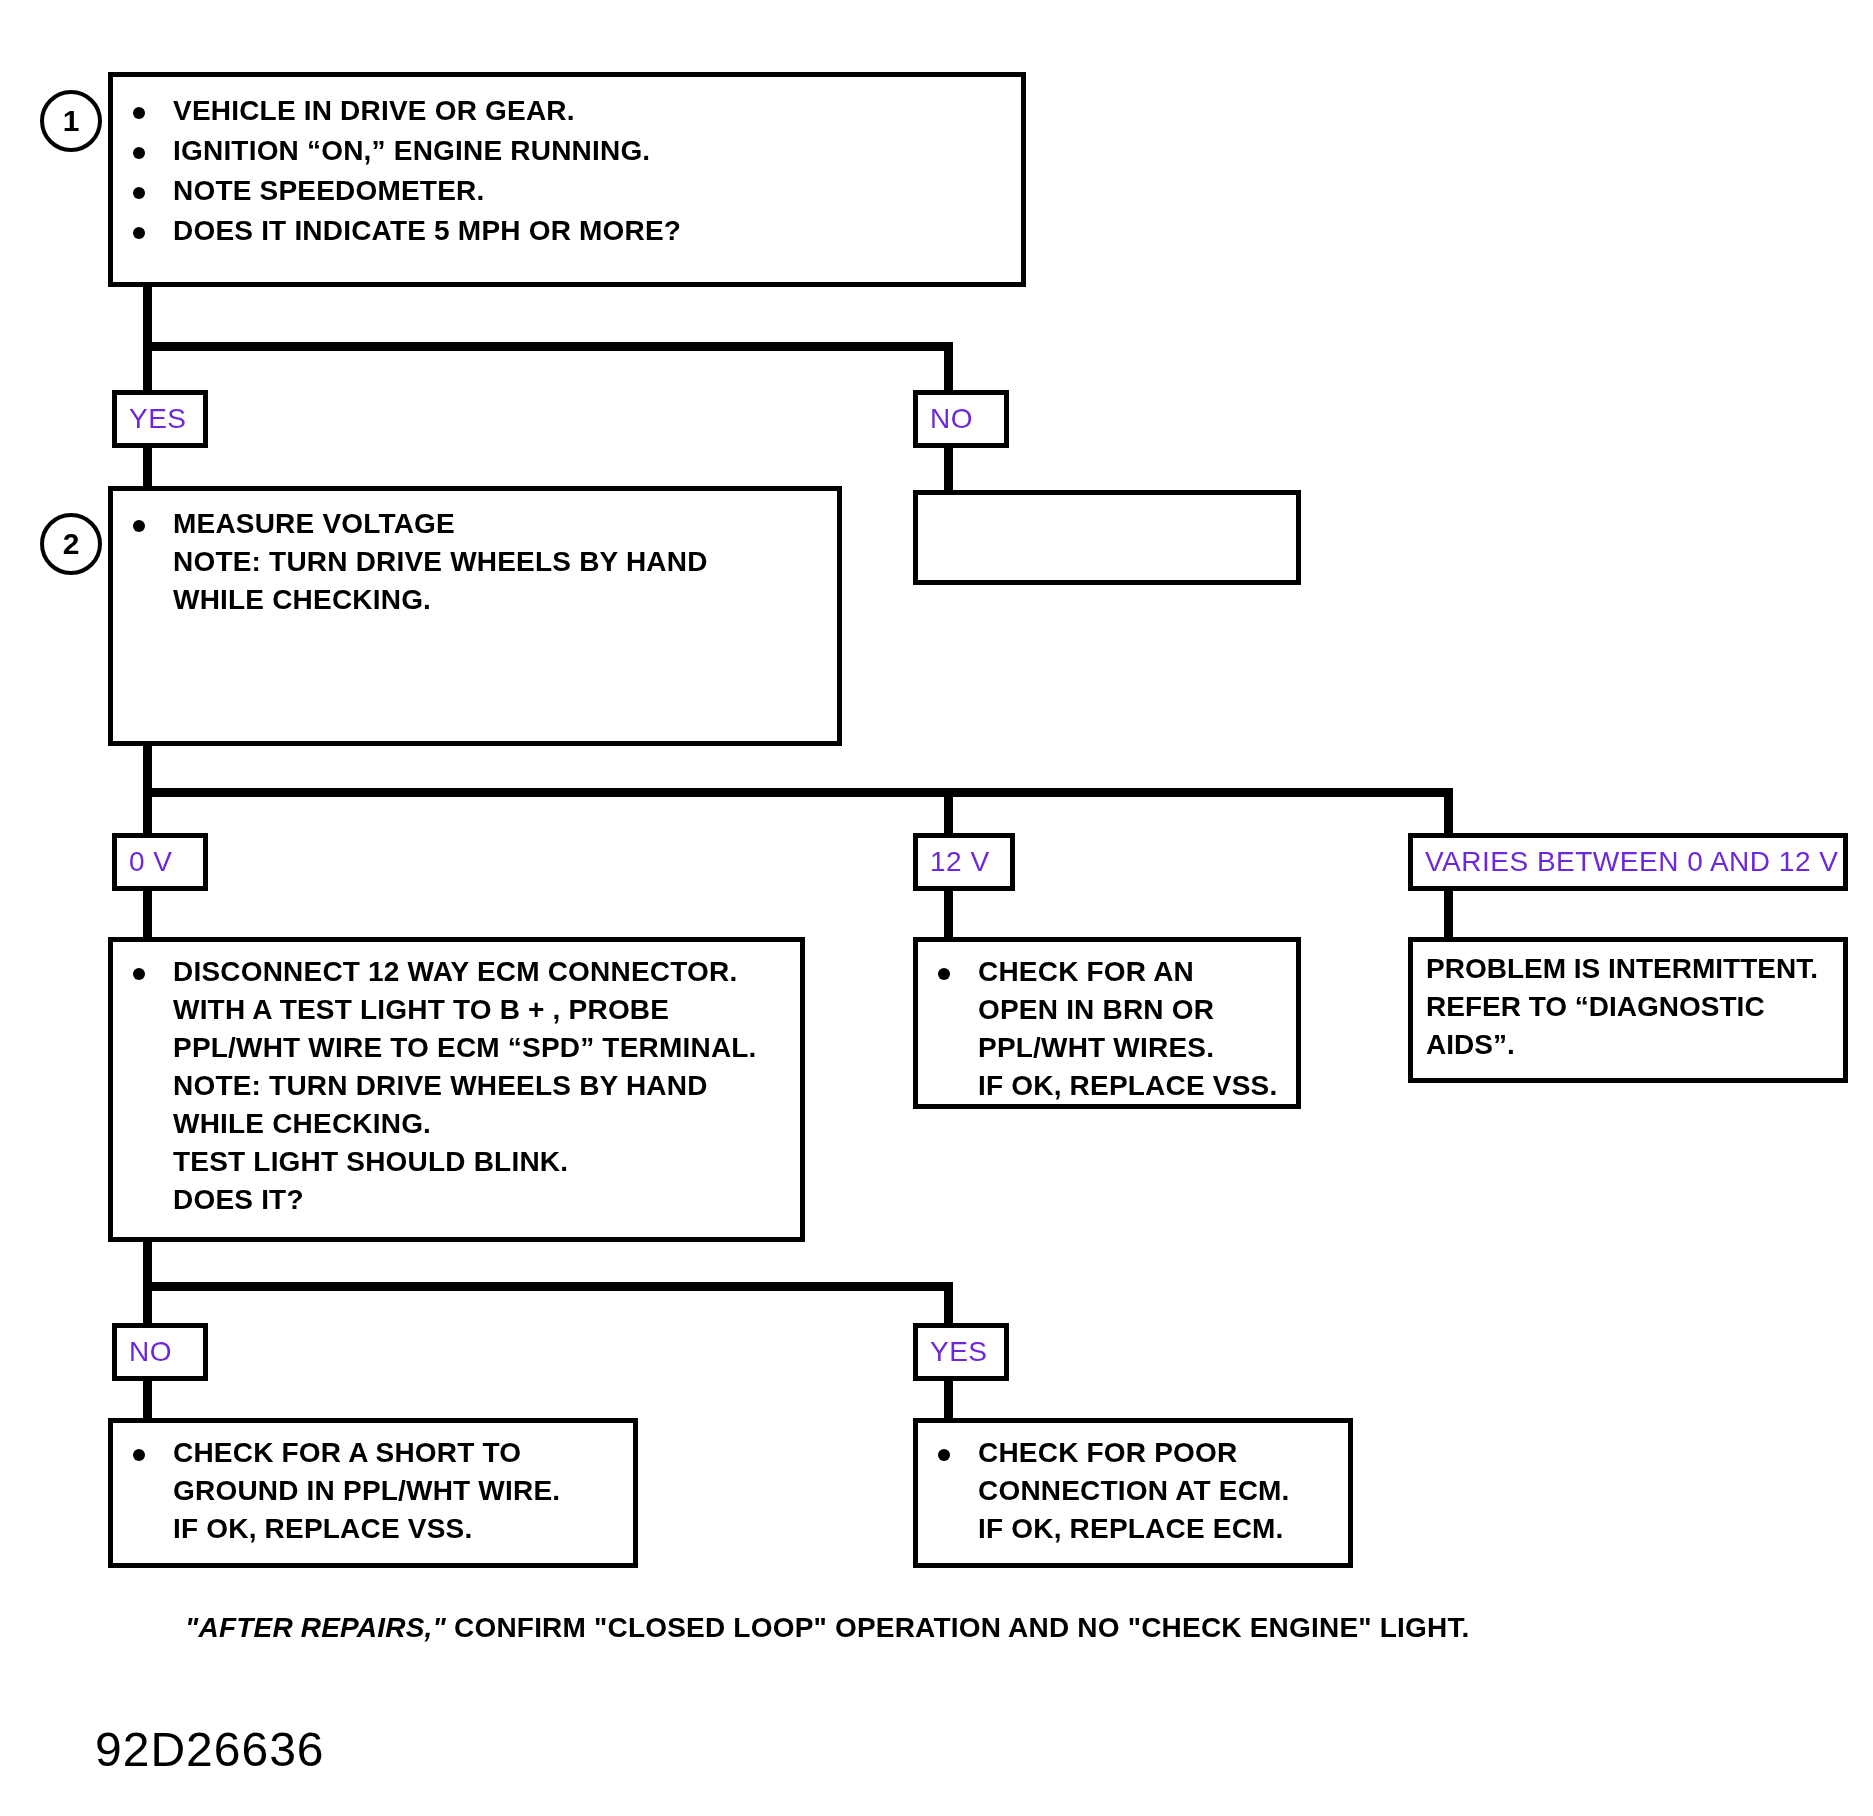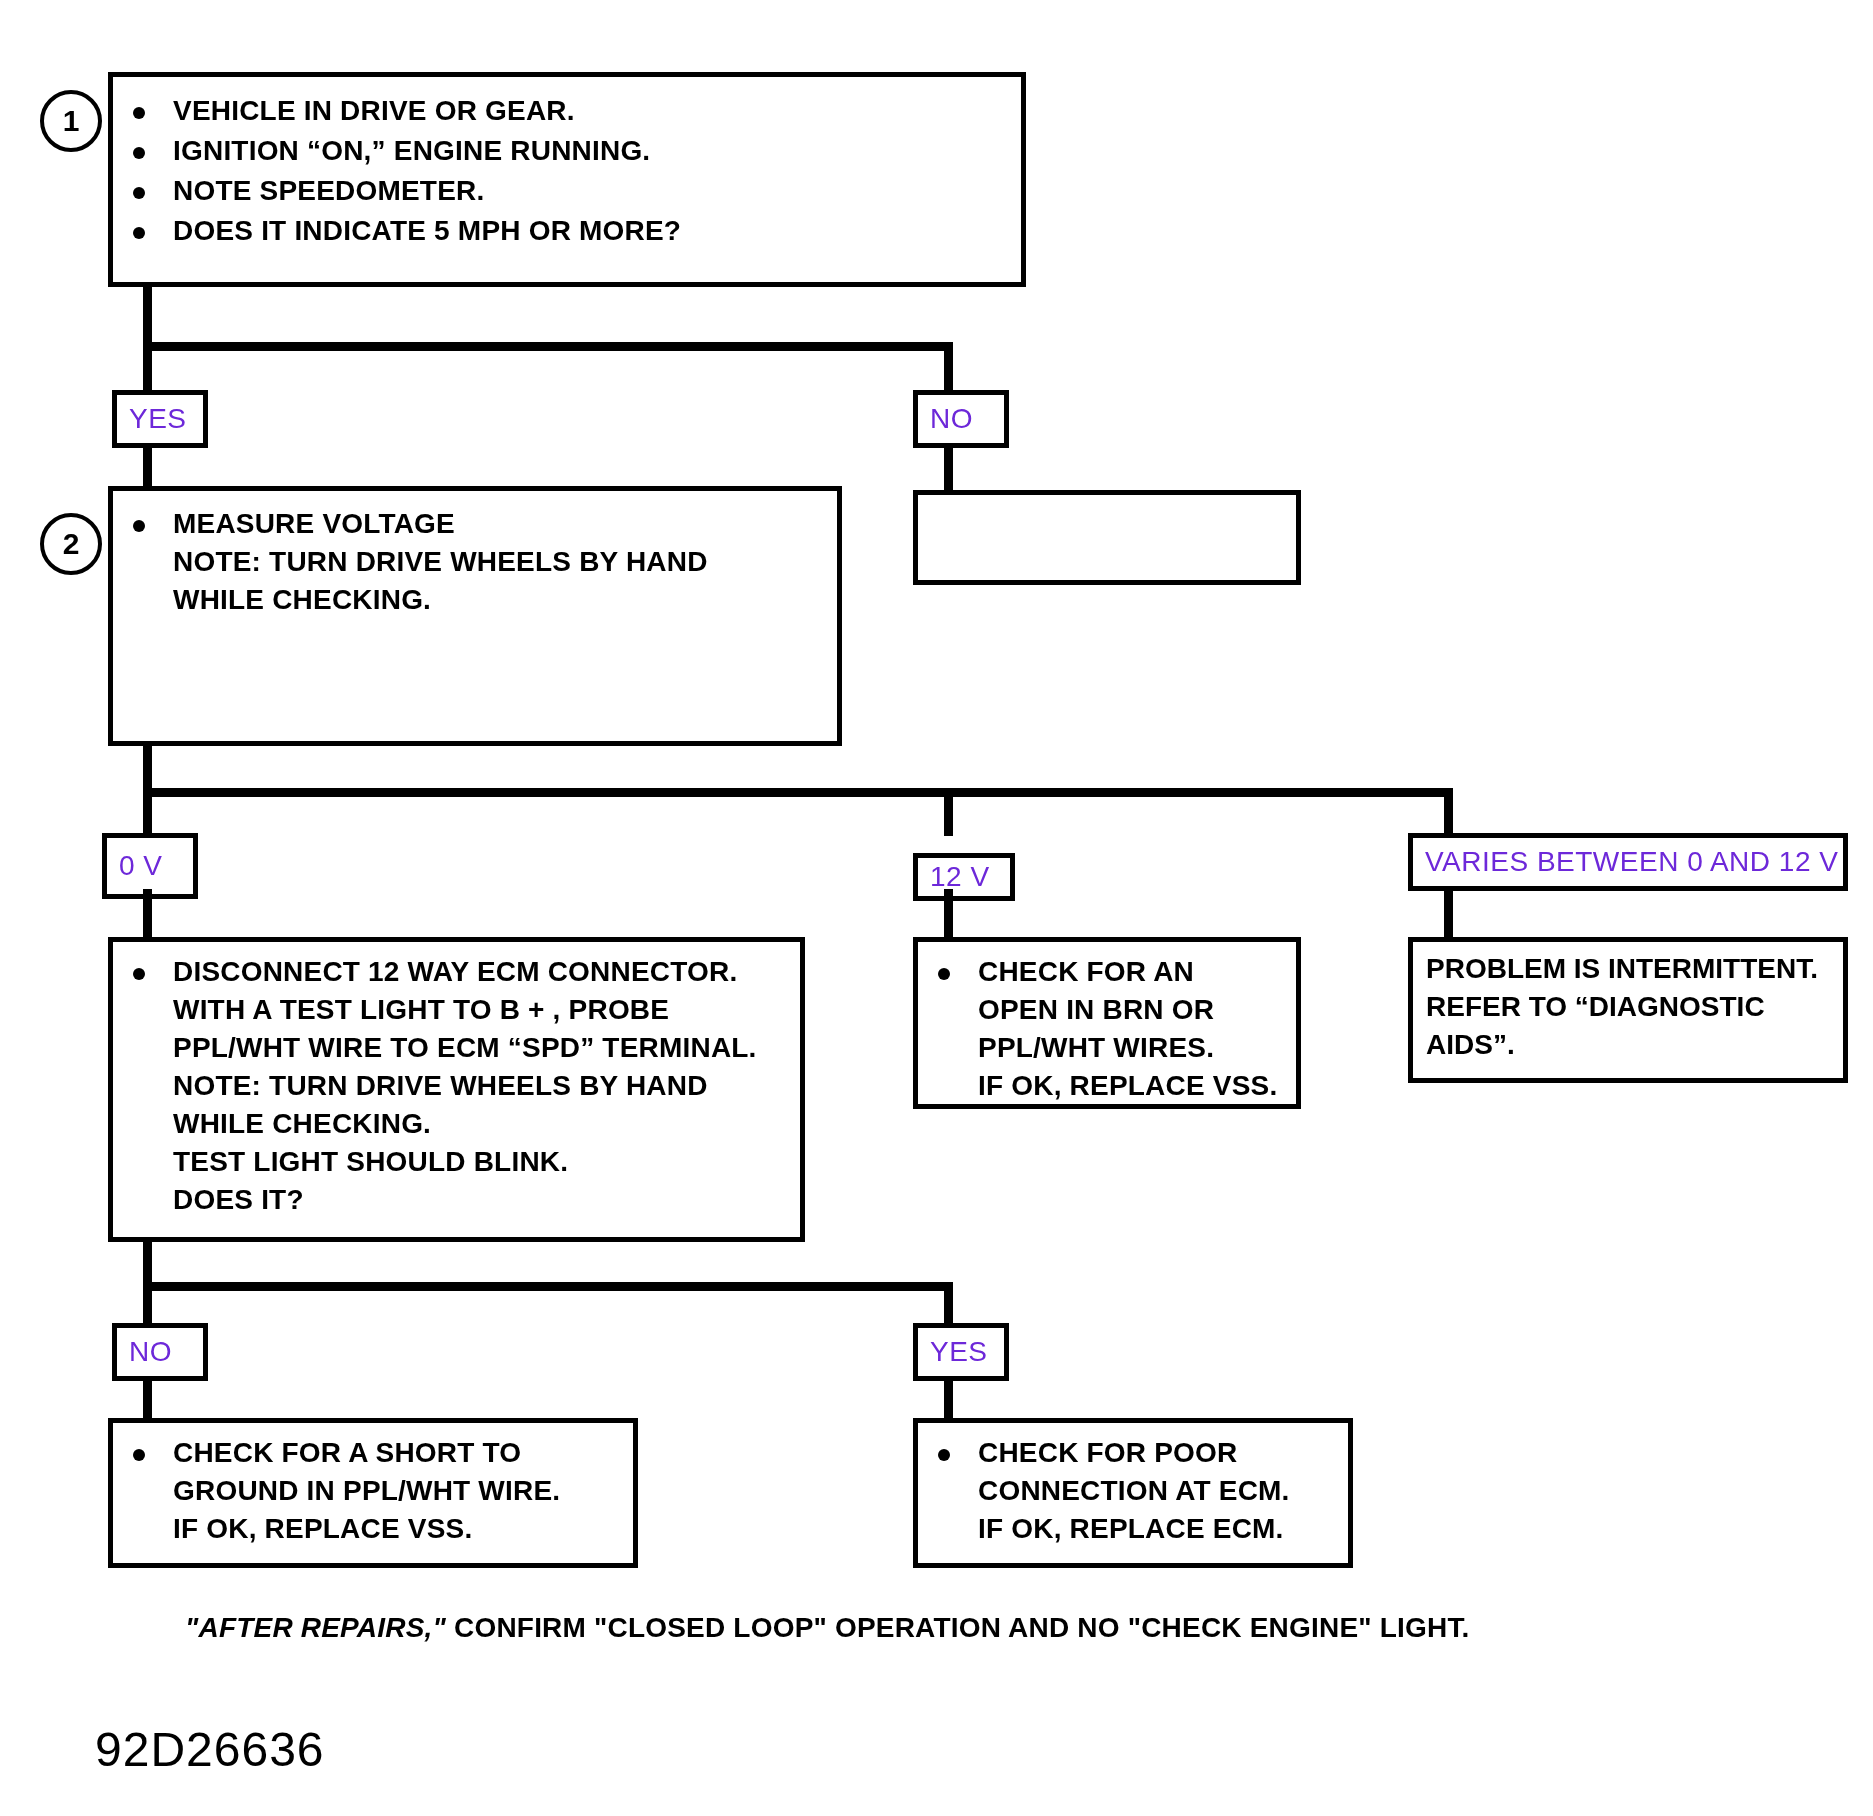--- a/index.html
+++ b/index.html
@@ -163,26 +163,26 @@
 NOTE:  TURN DRIVE WHEELS BY HAND
 WHILE CHECKING.</li>
   </ul>
 
   <div class="line vline" style="left:143px; top:746px; height:50px;"></div>
   <div class="line hline" style="left:143px; top:788px; width:1310px;"></div>
   <div class="line vline" style="left:143px; top:788px; height:48px;"></div>
   <div class="line vline" style="left:944px; top:788px; height:48px;"></div>
   <div class="line vline" style="left:1444px; top:788px; height:48px;"></div>
 
-  <div class="tag" style="left:102px; top:833px; width:96px; height:66px;text-align:center;">
+  <div class="tag" style="left:112px; top:833px; width:96px; height:58px;text-align:center;">
     <span class="tag-label">0 V</span>
   </div>
   <div class="line vline" style="left:143px; top:889px; height:52px;"></div>
 
-  <div class="tag" style="left:913px; top:833px; width:102px; height:48px;margin-top:20px;">
+  <div class="tag" style="left:913px; top:833px; width:102px; height:58px;">
     <span class="tag-label">12 V</span>
   </div>
   <div class="line vline" style="left:944px; top:889px; height:52px;"></div>
 
   <div class="tag" style="left:1408px; top:833px; width:440px; height:58px;">
     <span class="tag-label">VARIES BETWEEN 0 AND 12 V</span>
   </div>
   <div class="line vline" style="left:1444px; top:889px; height:52px;"></div>
 
   <div class="box" style="left:108px; top:937px; width:697px; height:305px;"></div>

